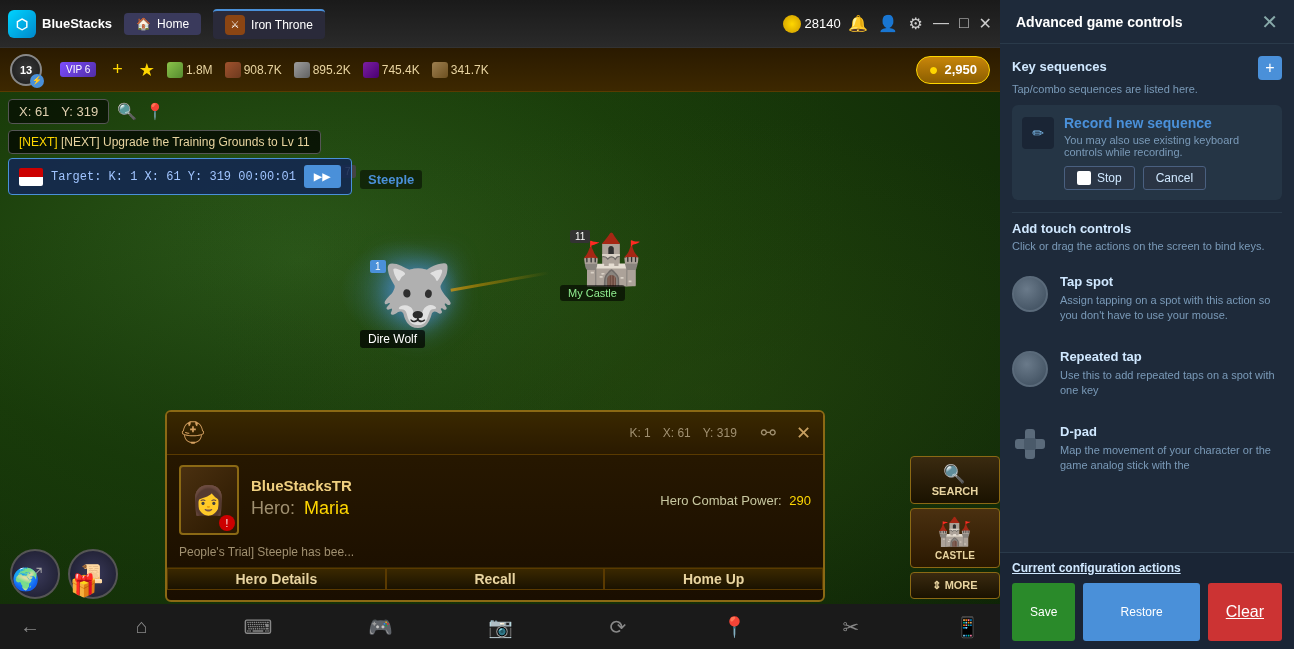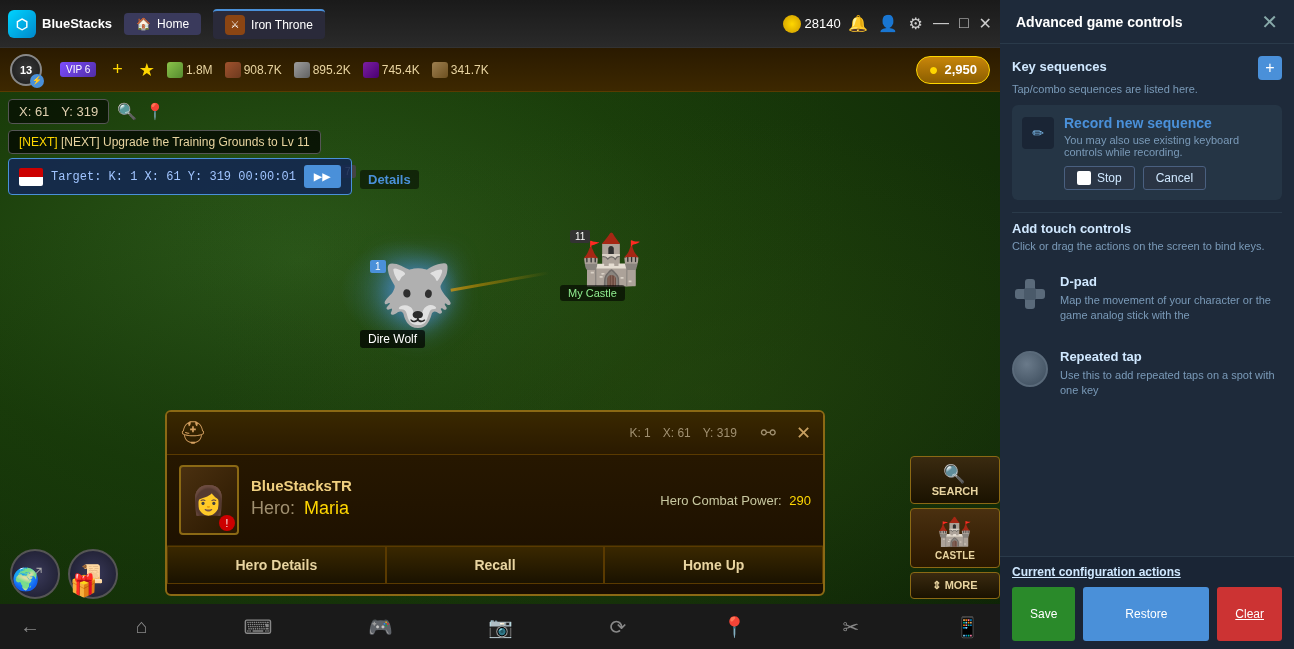--- a/index.html
+++ b/index.html
@@ -154,21 +154,21 @@
     .hero-avatar { width: 60px; height: 70px; background: linear-gradient(135deg, #4a3010, #2a1800); border: 2px solid #8b6914; border-radius: 4px; display: flex; align-items: center; justify-content: center; font-size: 28px; color: #d4a060; position: relative; }
     .hero-alert { position: absolute; bottom: 2px; right: 2px; background: #cc0000; color: white; font-size: 10px; width: 16px; height: 16px; border-radius: 50%; display: flex; align-items: center; justify-content: center; }
     .hero-info { flex: 1; }
     .hero-name { color: #f0d080; font-size: 15px; font-weight: bold; margin-bottom: 4px; }
     .hero-title { color: #a09070; font-size: 18px; margin-bottom: 4px; }
     .hero-power { color: #c8c8a0; font-size: 13px; }
     .popup-actions { display: flex; padding: 0 0 10px 0; gap: 0; border-top: 1px solid #3a2800; }
     .action-btn {
       flex: 1; background: linear-gradient(180deg, #3a2800, #1a1200);
       border: 1px solid #5a3a00; color: #e8d4a0; font-size: 14px; font-weight: bold;
-      padding: 10px; text-align: center; cursor: pointer;
+      padding: 2px; text-align: center; cursor: pointer;
     }
 
     
     .sidebar-header {
       background: #1e2a3a; padding: 0 16px;
       display: flex; align-items: center; justify-content: space-between;
       height: 44px; border-bottom: 1px solid #2a3a4a;
     }
     .sidebar-title { color: white; font-size: 14px; font-weight: bold; }
     .sidebar-close { color: #8aa; font-size: 20px; cursor: pointer; }
@@ -231,21 +231,21 @@
     }
 
     .sidebar-footer {
       background: #1a2535; padding: 8px 12px;
       border-top: 1px solid #2a3a4a;
     }
     .footer-title { color: #d0e8ff; font-size: 12px; font-weight: bold; margin-bottom: 8px; text-decoration: underline; }
     .footer-buttons { display: flex; gap: 8px; }
     .save-btn { background: #2a8a2a; color: white; font-size: 12px; padding: 6px 18px; border-radius: 3px; cursor: pointer; border: none; }
     .restore-btn { background: #4a90d9; color: white; font-size: 12px; padding: 6px 18px; border-radius: 3px; cursor: pointer; border: none; flex: 1; }
-    .clear-btn { background: #cc3333; color: white; font-size: 12px; padding: 20px 18px; border-radius: 3px; cursor: pointer; border: none; text-decoration: underline; }
+    .clear-btn { background: #cc3333; color: white; font-size: 16px; padding: 20px 18px; border-radius: 3px; cursor: pointer; border: none; text-decoration: underline; }
 
     
     .globe-icon { position: absolute; bottom: 56px; left: 12px; font-size: 22px; color: #6a9ab8; cursor: pointer; }
 
     
     .terrain-overlay {
       position: absolute; top: 0; left: 0; right: 0; bottom: 0;
       background:
         radial-gradient(ellipse at 70% 60%, rgba(50, 80, 20, 0.3) 0%, transparent 50%),
         radial-gradient(ellipse at 20% 70%, rgba(20, 50, 10, 0.4) 0%, transparent 40%),
@@ -357,21 +357,21 @@
           <span>Y: 319</span>
         </div>
         <span style="color:#aaa;font-size:16px;">🔍</span>
         <span style="color:#aaa;font-size:16px;">📍</span>
       </div>
 
       <div class="scene-element keipie-num">
         <span>7</span>
       </div>
       <div class="scene-element keipie-label">
-        <span>Details</span>
+        <span>Steeple</span>
       </div>
 
       <div class="quest-bar">
         <span class="quest-label">[NEXT] </span><span style="color:#e8d4a0;font-size:12px;">[NEXT] Upgrade the Training Grounds to Lv 11</span>
       </div>
 
       <div class="macro-bar">
         <div class="macro-flag"></div>
         <span class="macro-text">Target: K: 1 X: 61 Y: 319 00:00:01</span>
         <div class="macro-arrows">▶▶</div>
@@ -449,20 +449,23 @@
             <div class="hero-name">BlueStacksTR</div>
             <div class="hero-title">
               <span>Hero:</span>
               <span style="color:#ffd700;margin-left:4px;">Maria</span>
             </div>
           </div>
           <div class="hero-power">
             <span>Hero Combat Power:</span>
             <span style="color:#ffd700;margin-left:4px;">290</span>
           </div>
+        </div>
+        <div style="padding:0 12px 8px;color:#a09070;font-size:12px;">
+          <span>People's Trial] Steeple has bee...</span>
         </div>
         <div class="popup-actions">
           <div class="action-btn">Hero Details</div>
           <div class="action-btn">Recall</div>
           <div class="action-btn">Home Up</div>
         </div>
       </div>
 
       <div class="bottom-toolbar">
         <span class="toolbar-icon">←</span>
@@ -511,42 +514,49 @@
         </div>
       </div>
 
       <div class="divider"></div>
 
       <div class="touch-section">
         <div class="section-title">Add touch controls</div>
         <div class="section-desc">Click or drag the actions on the screen to bind keys.</div>
       </div>
 
+      <div class="control-item">
+        <div class="control-circle"></div>
+        <div class="control-text">
+          <div class="control-title">Tap spot</div>
+          <div class="control-desc">Assign tapping on a spot with this action so you don't have to use your mouse.</div>
+        </div>
+      </div>
+
+      <div class="control-item">
+        <div class="control-circle"></div>
+        <div class="control-text">
+          <div class="control-title">Repeated tap</div>
+          <div class="control-desc">Use this to add repeated taps on a spot with one key</div>
+        </div>
+      </div>
 
       <div class="control-item">
         <div class="dpad-icon">
           <div class="dpad-cross">
             <div class="dpad-h"></div>
             <div class="dpad-v"></div>
             <div class="dpad-center"></div>
           </div>
         </div>
         <div class="control-text">
           <div class="control-title">D-pad</div>
           <div class="control-desc">Map the movement of your character or the game analog stick with the</div>
         </div>
       </div>
-
-      <div class="control-item">
-        <div class="control-circle"></div>
-        <div class="control-text">
-          <div class="control-title">Repeated tap</div>
-          <div class="control-desc">Use this to add repeated taps on a spot with one key</div>
-        </div>
-      </div>
     </div>
 
     <div class="sidebar-footer">
       <div class="footer-title">Current configuration actions</div>
       <div class="footer-buttons">
         <button class="save-btn">Save</button>
         <button class="restore-btn">Restore</button>
         <button class="clear-btn">Clear</button>
       </div>
     </div>

